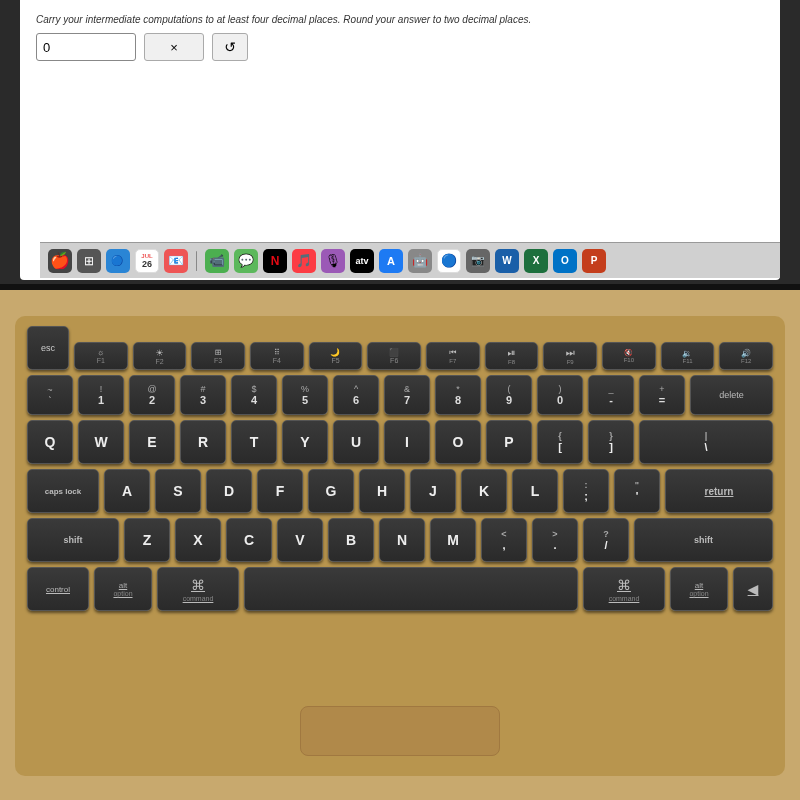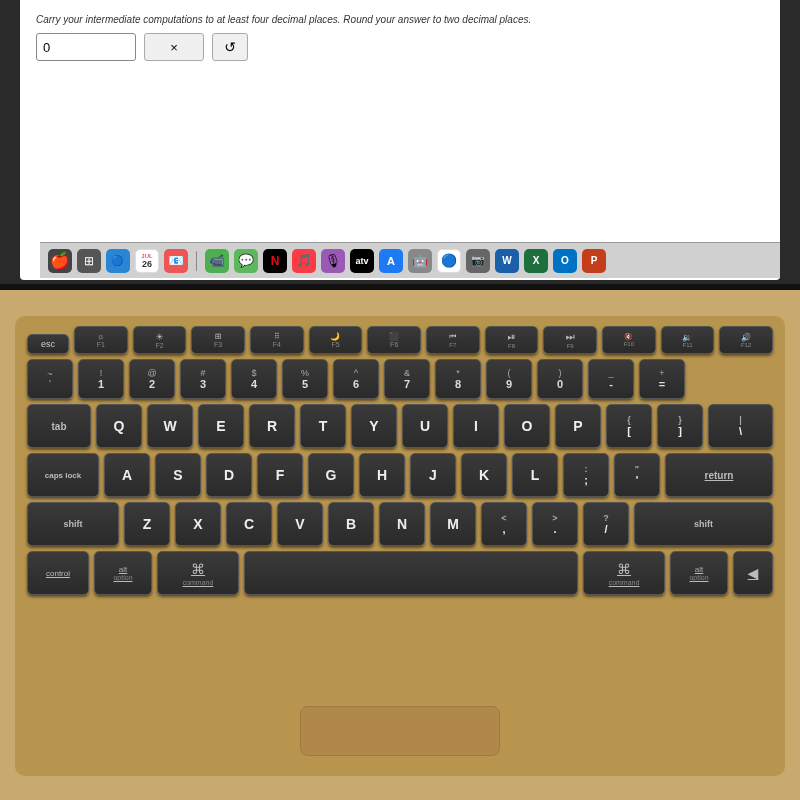--- a/index.html
+++ b/index.html
@@ -279,21 +279,21 @@
         <div class="dock-icon" style="background:#0072c6;border-radius:5px;width:24px;height:24px;font-size:10px;font-weight:bold;color:#fff;display:flex;align-items:center;justify-content:center;">O</div>
         <div class="dock-icon" style="background:#c43e1c;border-radius:5px;width:24px;height:24px;font-size:10px;font-weight:bold;color:#fff;display:flex;align-items:center;justify-content:center;">P</div>
       </div>
     </div>
   </div>
 
   <div class="keyboard-area">
     <div class="keyboard-frame">
 
       <div class="key-row fn-row">
-        <div class="key key-esc" style="height:20px;width:42px;font-size:9px;color:#ccc;">esc</div>
+        <div class="key key-esc" style="height:44px;width:42px;font-size:9px;color:#ccc;">esc</div>
         <div class="key" style="height:28px;flex:1;font-size:7px;color:#bbb;">
           <div class="top-label" style="position:static;font-size:8px;">☼</div>
           <div style="font-size:7px;color:#888;">F1</div>
         </div>
         <div class="key" style="height:28px;flex:1;font-size:7px;">
           <div style="font-size:9px;">☀</div>
           <div style="font-size:7px;color:#888;">F2</div>
         </div>
         <div class="key" style="height:28px;flex:1;font-size:7px;">
           <div style="font-size:8px;">⊞</div>
@@ -365,24 +365,24 @@
           <div style="font-size:11px;font-weight:bold;">0</div>
         </div>
         <div class="key key-std" style="height:40px;width:46px;">
           <div style="font-size:9px;color:#aaa;">_</div>
           <div style="font-size:11px;font-weight:bold;">-</div>
         </div>
         <div class="key key-std" style="height:40px;width:46px;">
           <div style="font-size:9px;color:#aaa;">+</div>
           <div style="font-size:11px;font-weight:bold;">=</div>
         </div>
+        <div class="key key-backspace" style="height:40px;flex:1;font-size:9px;color:#bbb;">delete</div>
       </div>
 
       <div class="key-row qwerty-row">
-        <div class="key key-tab" style="height:44px;width:64px;font-size:10px;color:#bbb;">tab</div>
         <div class="key key-std" style="height:44px;width:46px;font-size:14px;font-weight:bold;">Q</div>
         <div class="key key-std" style="height:44px;width:46px;font-size:14px;font-weight:bold;">W</div>
         <div class="key key-std" style="height:44px;width:46px;font-size:14px;font-weight:bold;">E</div>
         <div class="key key-std" style="height:44px;width:46px;font-size:14px;font-weight:bold;">R</div>
         <div class="key key-std" style="height:44px;width:46px;font-size:14px;font-weight:bold;">T</div>
         <div class="key key-std" style="height:44px;width:46px;font-size:14px;font-weight:bold;">Y</div>
         <div class="key key-std" style="height:44px;width:46px;font-size:14px;font-weight:bold;">U</div>
         <div class="key key-std" style="height:44px;width:46px;font-size:14px;font-weight:bold;">I</div>
         <div class="key key-std" style="height:44px;width:46px;font-size:14px;font-weight:bold;">O</div>
         <div class="key key-std" style="height:44px;width:46px;font-size:14px;font-weight:bold;">P</div>

